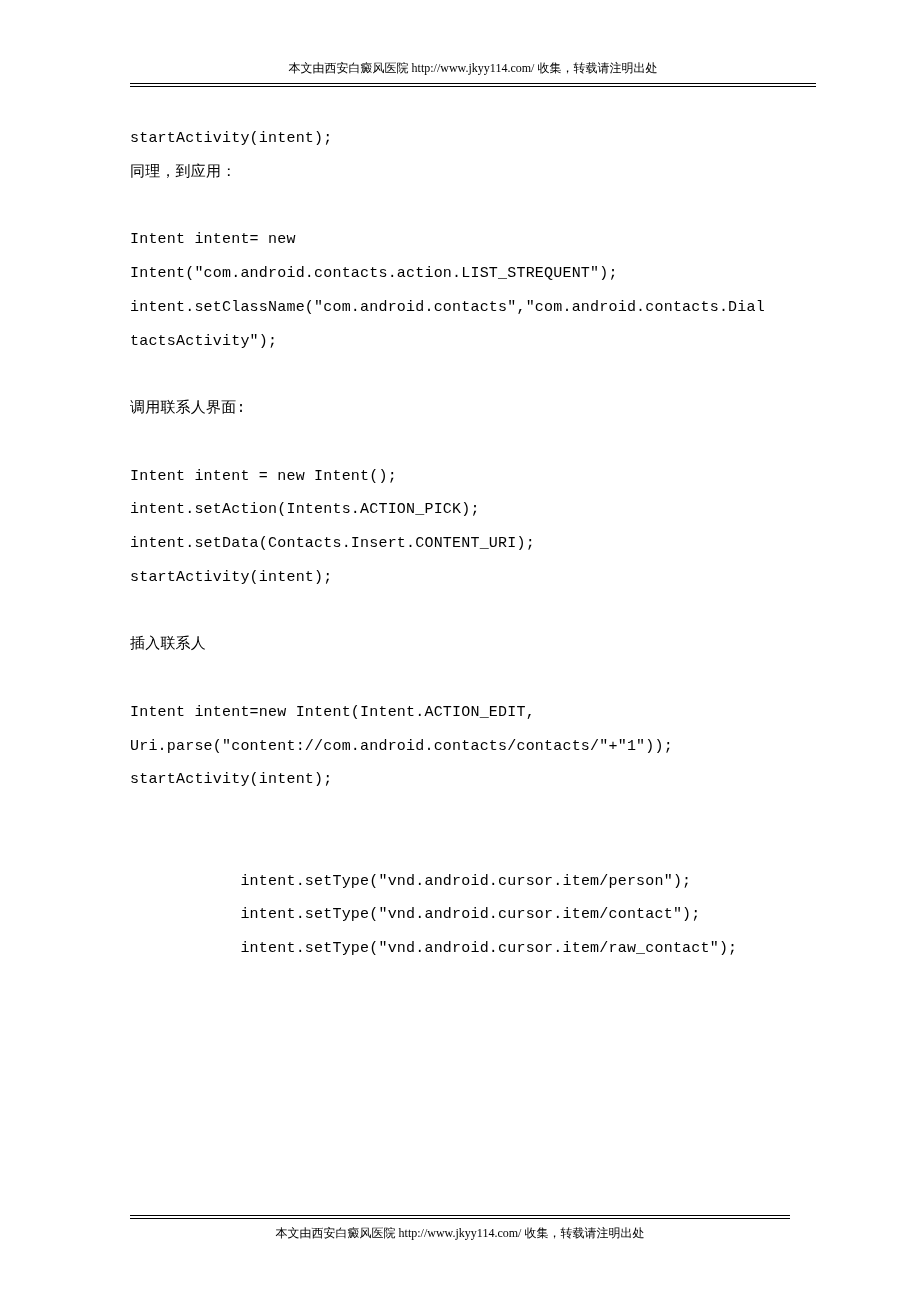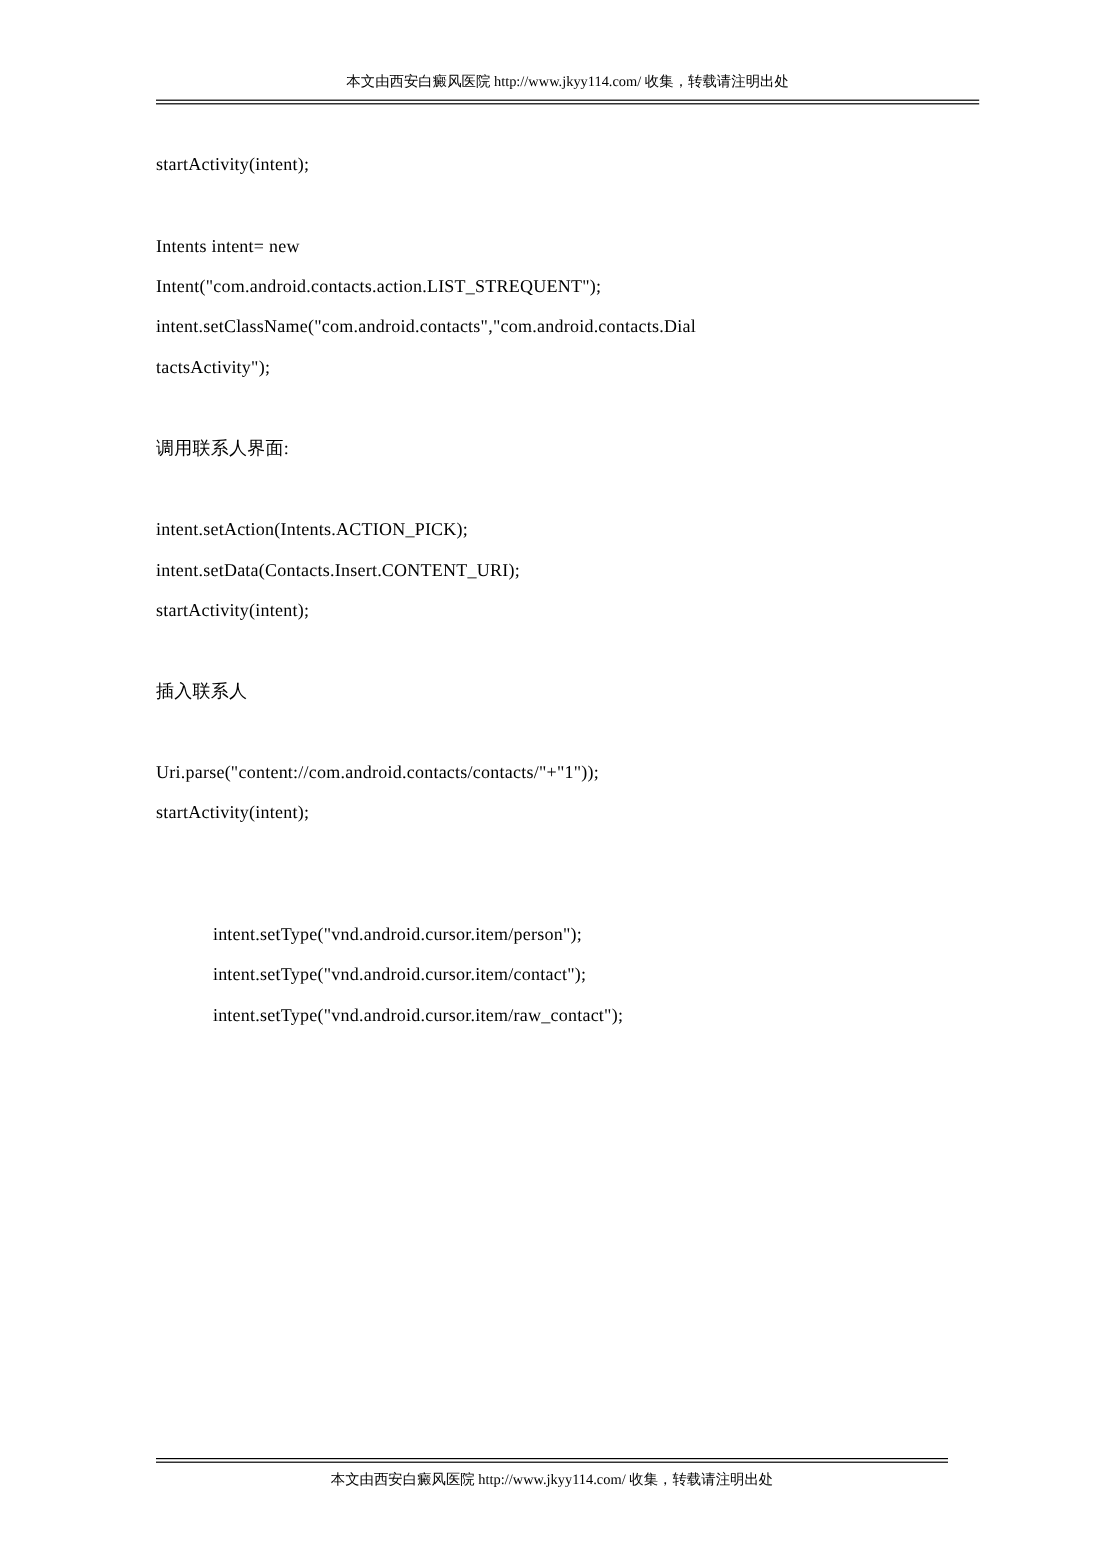--- a/index.html
+++ b/index.html
@@ -55,21 +55,21 @@
       position: absolute;
       left: 0;
       right: 0;
       top: -4px;
       border-top: 0.5px solid #000;
     }
     .content {
       font-size: 15px;
       line-height: 2.25;
       color: #000;
-      font-family: Liberation Serif, serif;
+      font-family: Liberation Mono, monospace;
       letter-spacing: 0.2px;
     }
     .content .line {
       white-space: pre-wrap;
       word-break: break-all;
     }
     .blank {
       height: 2.25em;
     }
     .header-link, .footer-link {
@@ -79,34 +79,37 @@
 </head>
 <body>
 
 <div class="page">
   <div class="header">
     <span>本文由西安白癜风医院 </span><span class="header-link">http://www.jkyy114.com/</span><span>  收集，转载请注明出处</span>
   </div>
 
   <div class="content">
     <div class="line">startActivity(intent);</div>
+    <div class="line">同理，到应用：</div>
     <div class="blank"></div>
-    <div class="line">Intents intent= new</div>
+    <div class="line">Intent intent= new</div>
     <div class="line">Intent("com.android.contacts.action.LIST_STREQUENT");</div>
     <div class="line">intent.setClassName("com.android.contacts","com.android.contacts.Dial</div>
     <div class="line">tactsActivity");</div>
     <div class="blank"></div>
     <div class="line">调用联系人界面:</div>
     <div class="blank"></div>
+    <div class="line">Intent intent = new Intent();</div>
     <div class="line">intent.setAction(Intents.ACTION_PICK);</div>
     <div class="line">intent.setData(Contacts.Insert.CONTENT_URI);</div>
     <div class="line">startActivity(intent);</div>
     <div class="blank"></div>
     <div class="line">插入联系人</div>
     <div class="blank"></div>
+    <div class="line">Intent intent=new Intent(Intent.ACTION_EDIT,</div>
     <div class="line">Uri.parse("content://com.android.contacts/contacts/"+"1"));</div>
     <div class="line">startActivity(intent);</div>
     <div class="blank"></div>
     <div class="blank"></div>
     <div class="line">            intent.setType("vnd.android.cursor.item/person");</div>
     <div class="line">            intent.setType("vnd.android.cursor.item/contact");</div>
     <div class="line">            intent.setType("vnd.android.cursor.item/raw_contact");</div>
     <div class="blank"></div>
   </div>
 

